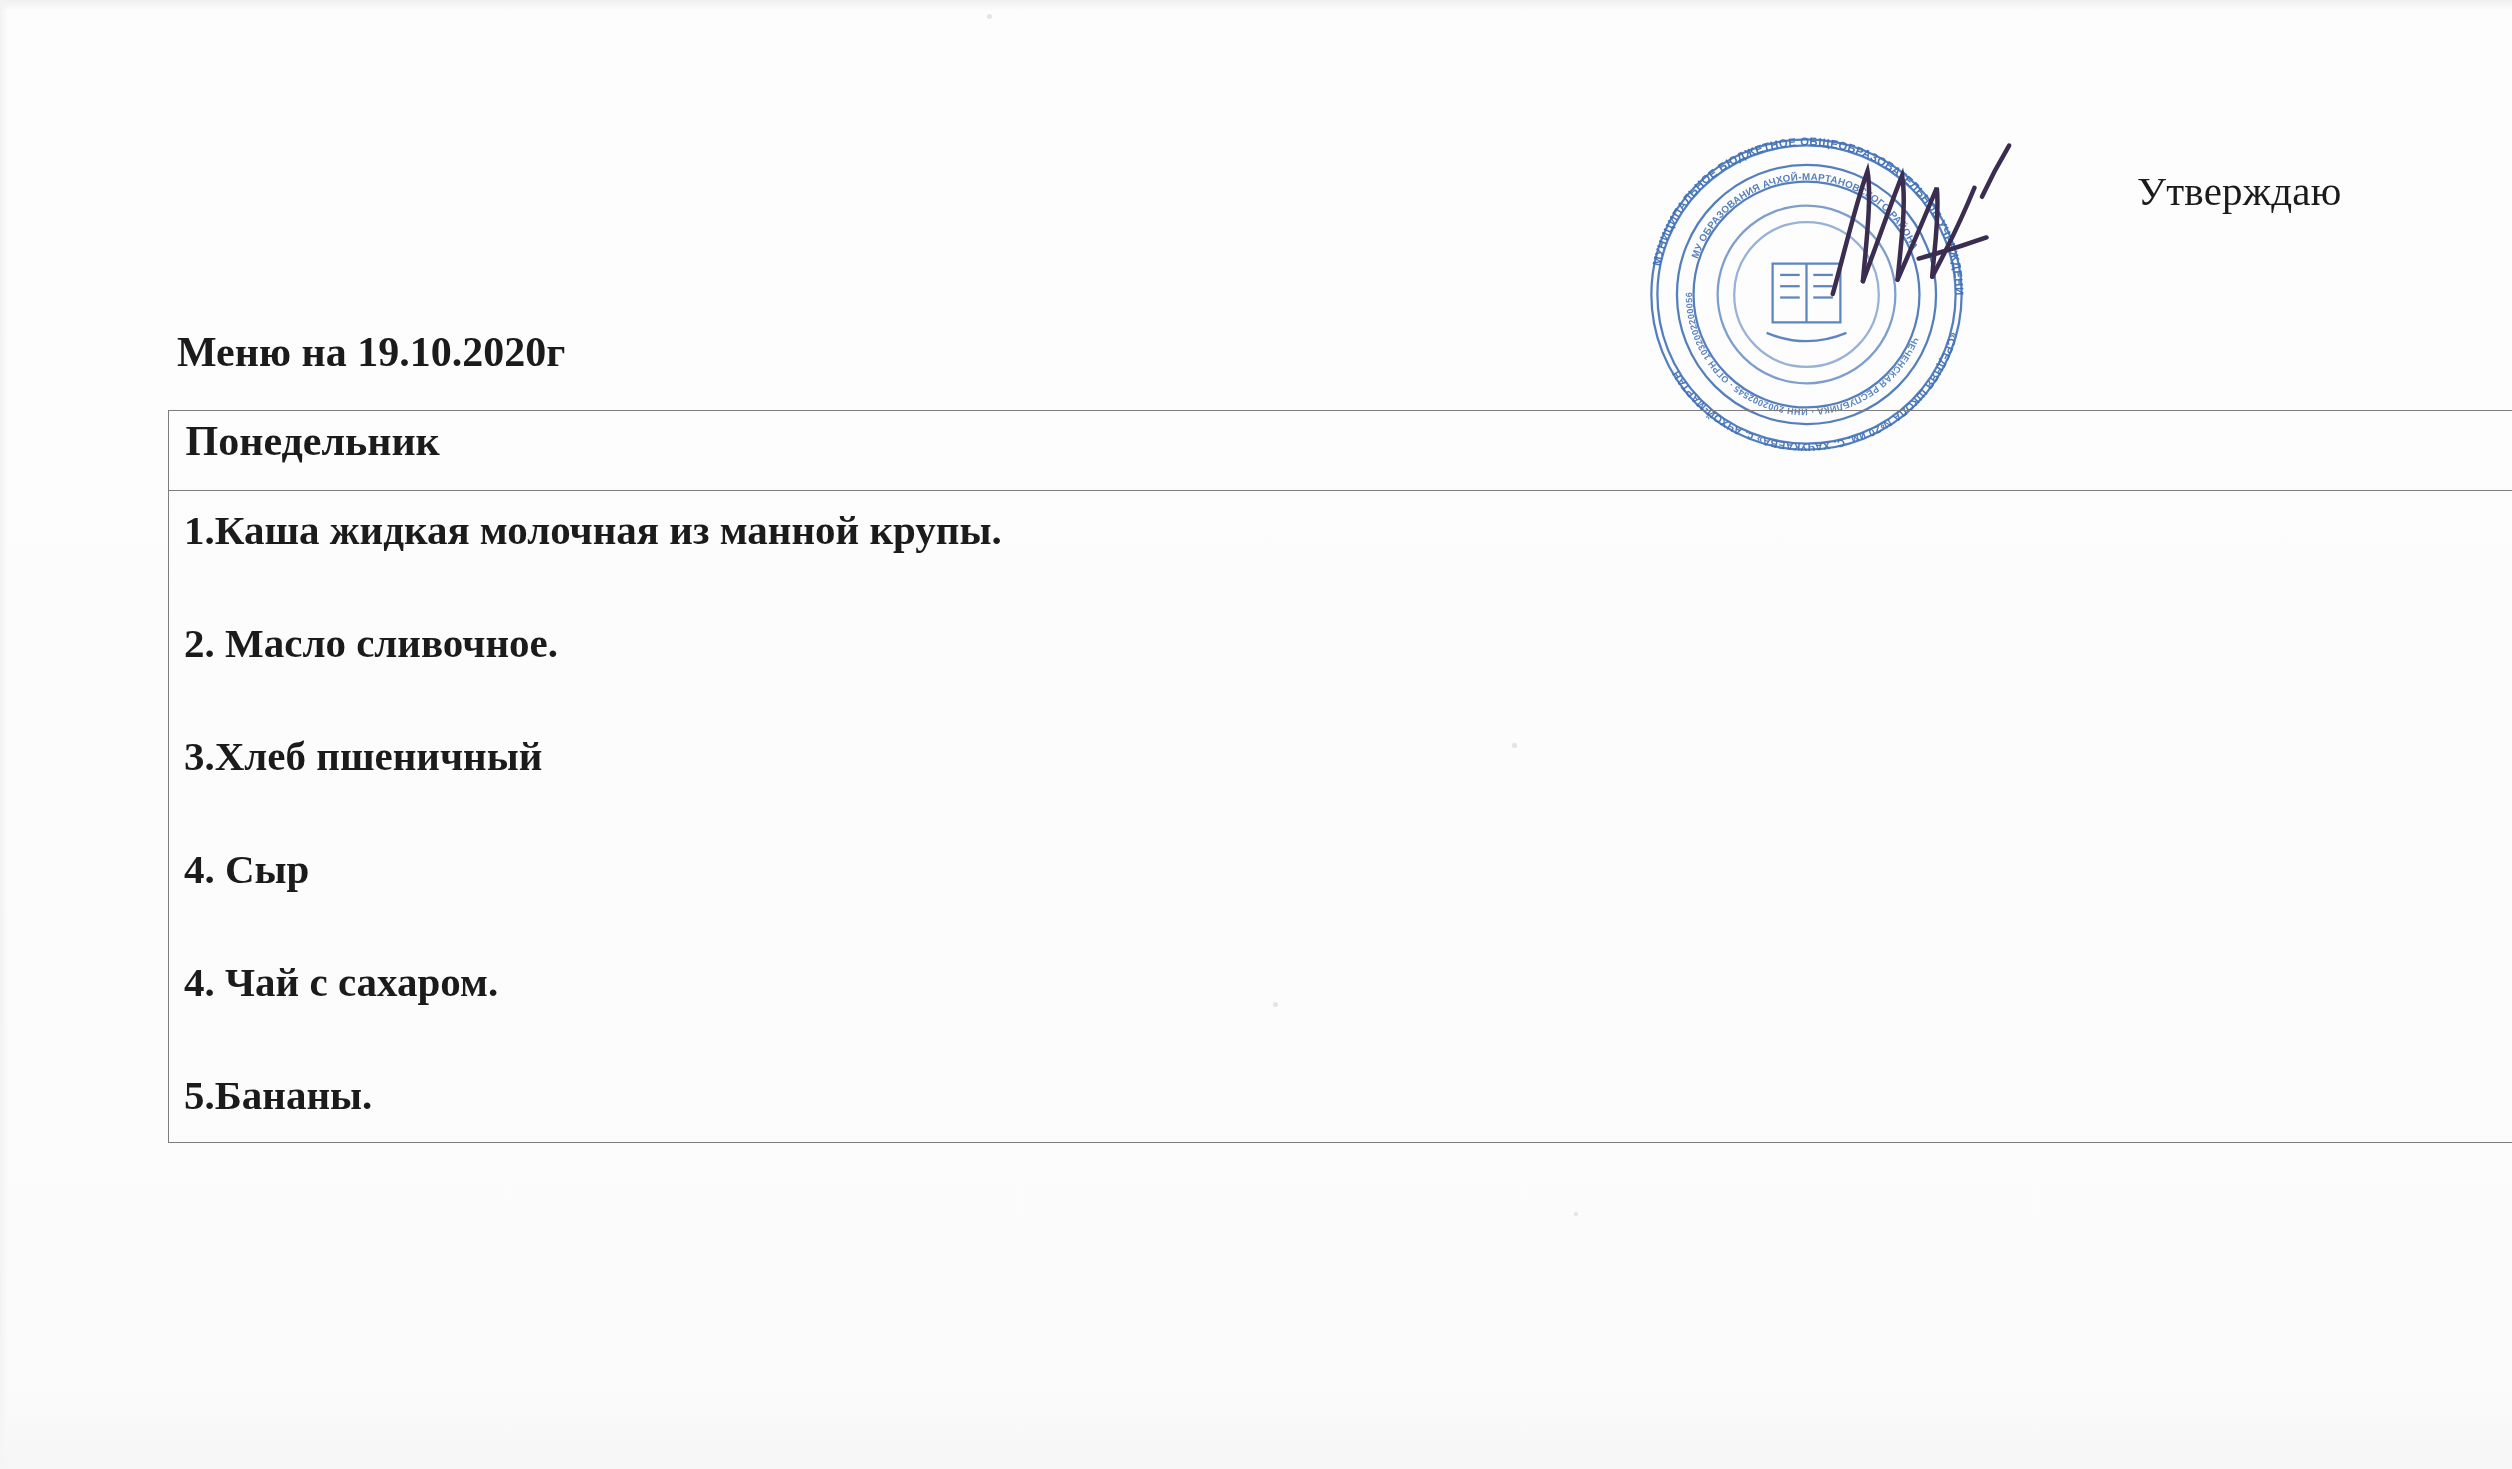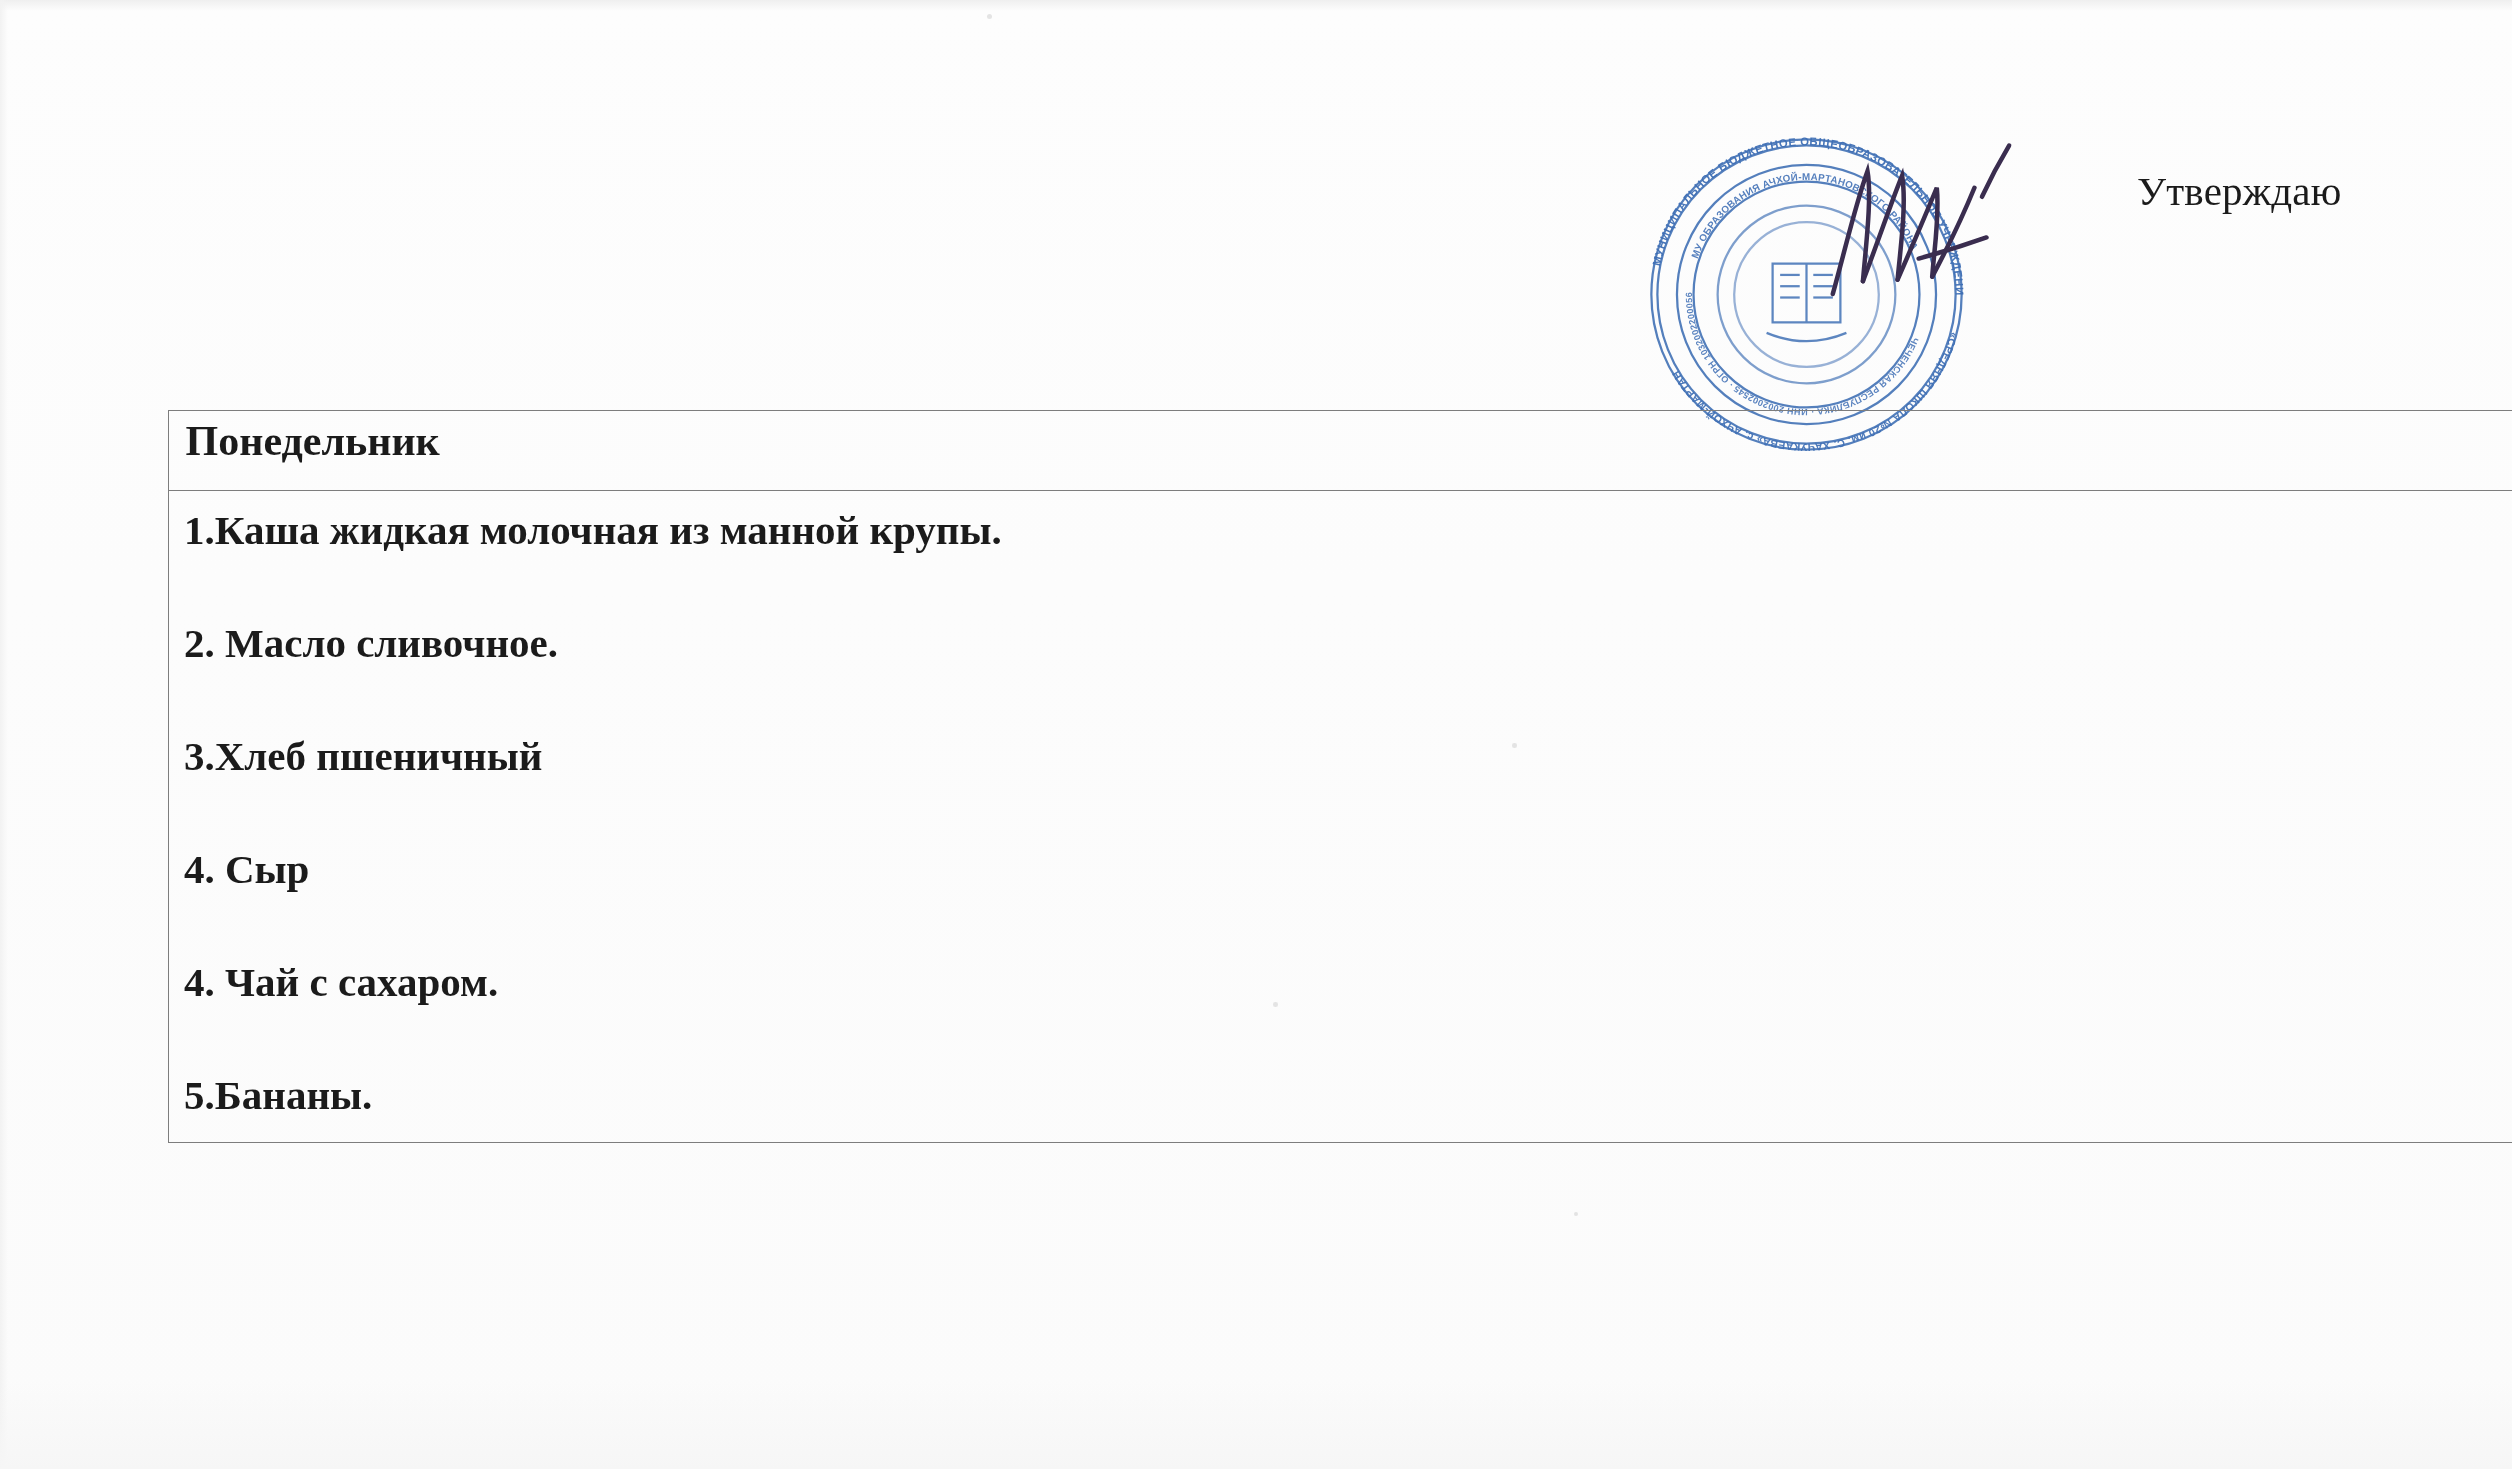--- a/index.html
+++ b/index.html
@@ -202,20 +202,21 @@
         <path d="M34 215 C 52 150, 64 96, 80 52 C 86 86, 78 150, 74 198"></path>
         <path d="M74 198 C 96 140, 112 92, 126 58 C 132 96, 124 152, 120 196"></path>
         <path d="M120 196 C 140 150, 158 108, 172 74 C 176 112, 168 160, 166 192"></path>
         <path d="M166 192 C 184 158, 204 118, 222 74"></path>
         <path d="M148 168 C 178 160, 210 150, 238 140"></path>
         <path d="M232 86 C 244 60, 256 38, 268 18"></path>
       </g>
     </svg>
   </div>
 
+  <div class="menu-date">Меню на 19.10.2020г</div>
 
   <table class="menu-table">
     <tbody>
       <tr>
         <td class="day-cell">Понедельник</td>
       </tr>
       <tr>
         <td class="items-cell">
           <div class="item-line">1.Каша жидкая  молочная из манной крупы.</div>
           <div class="item-line">2. Масло сливочное.</div>

